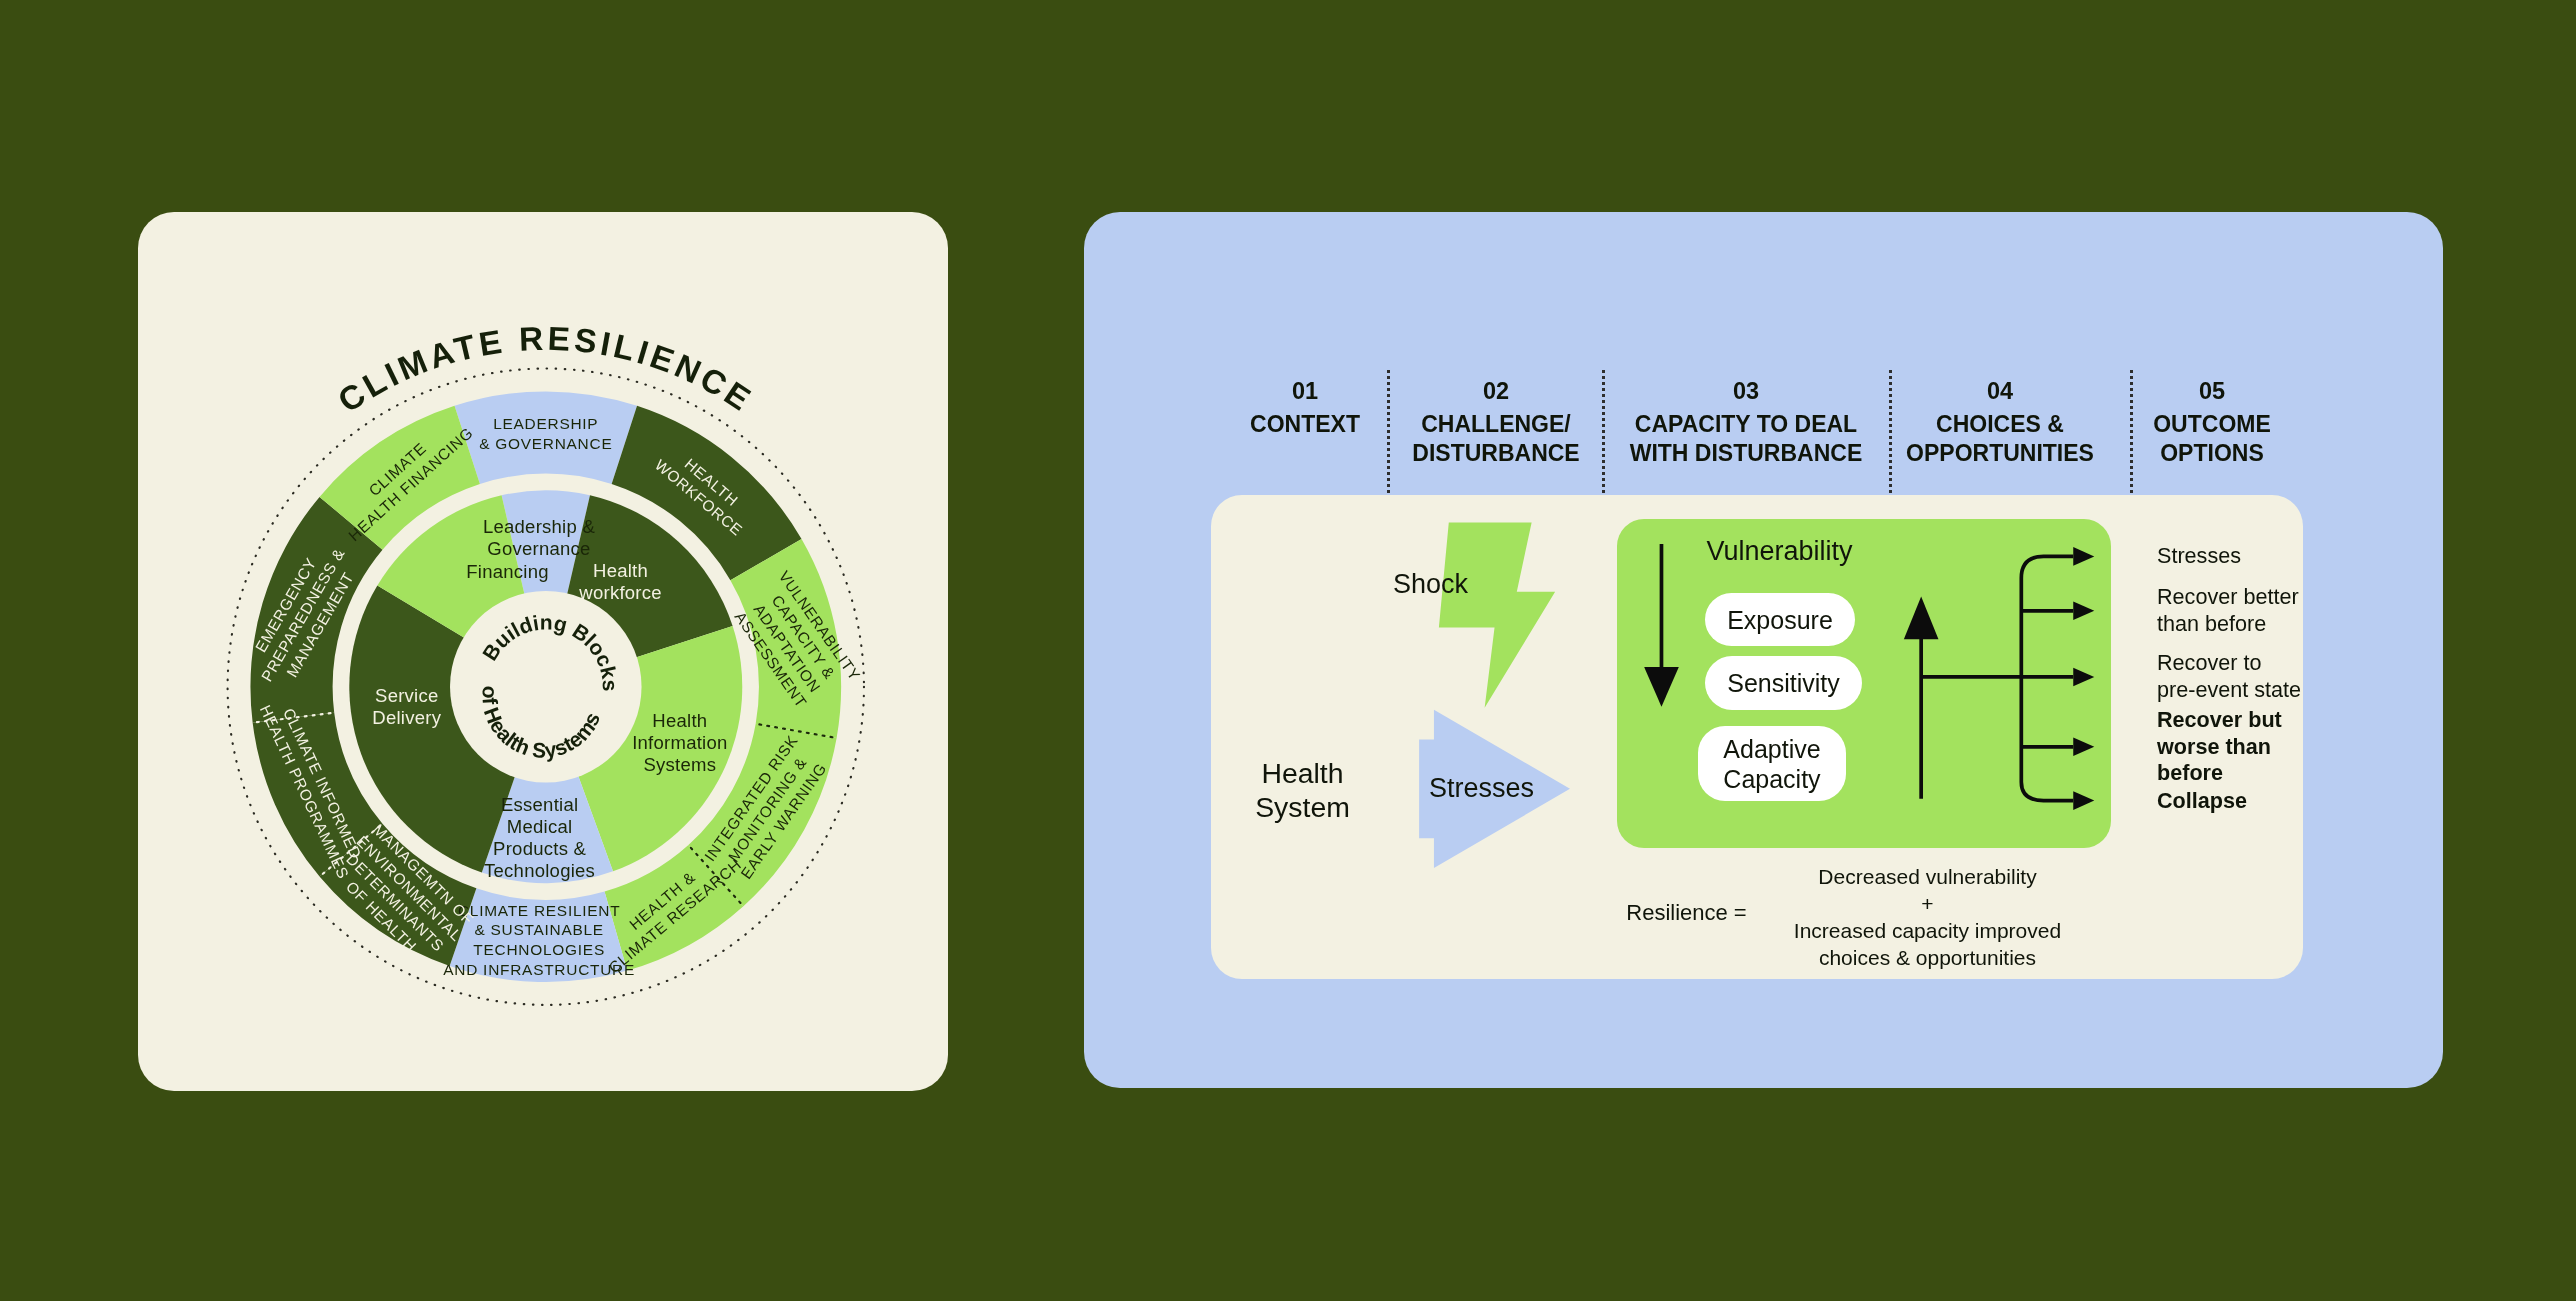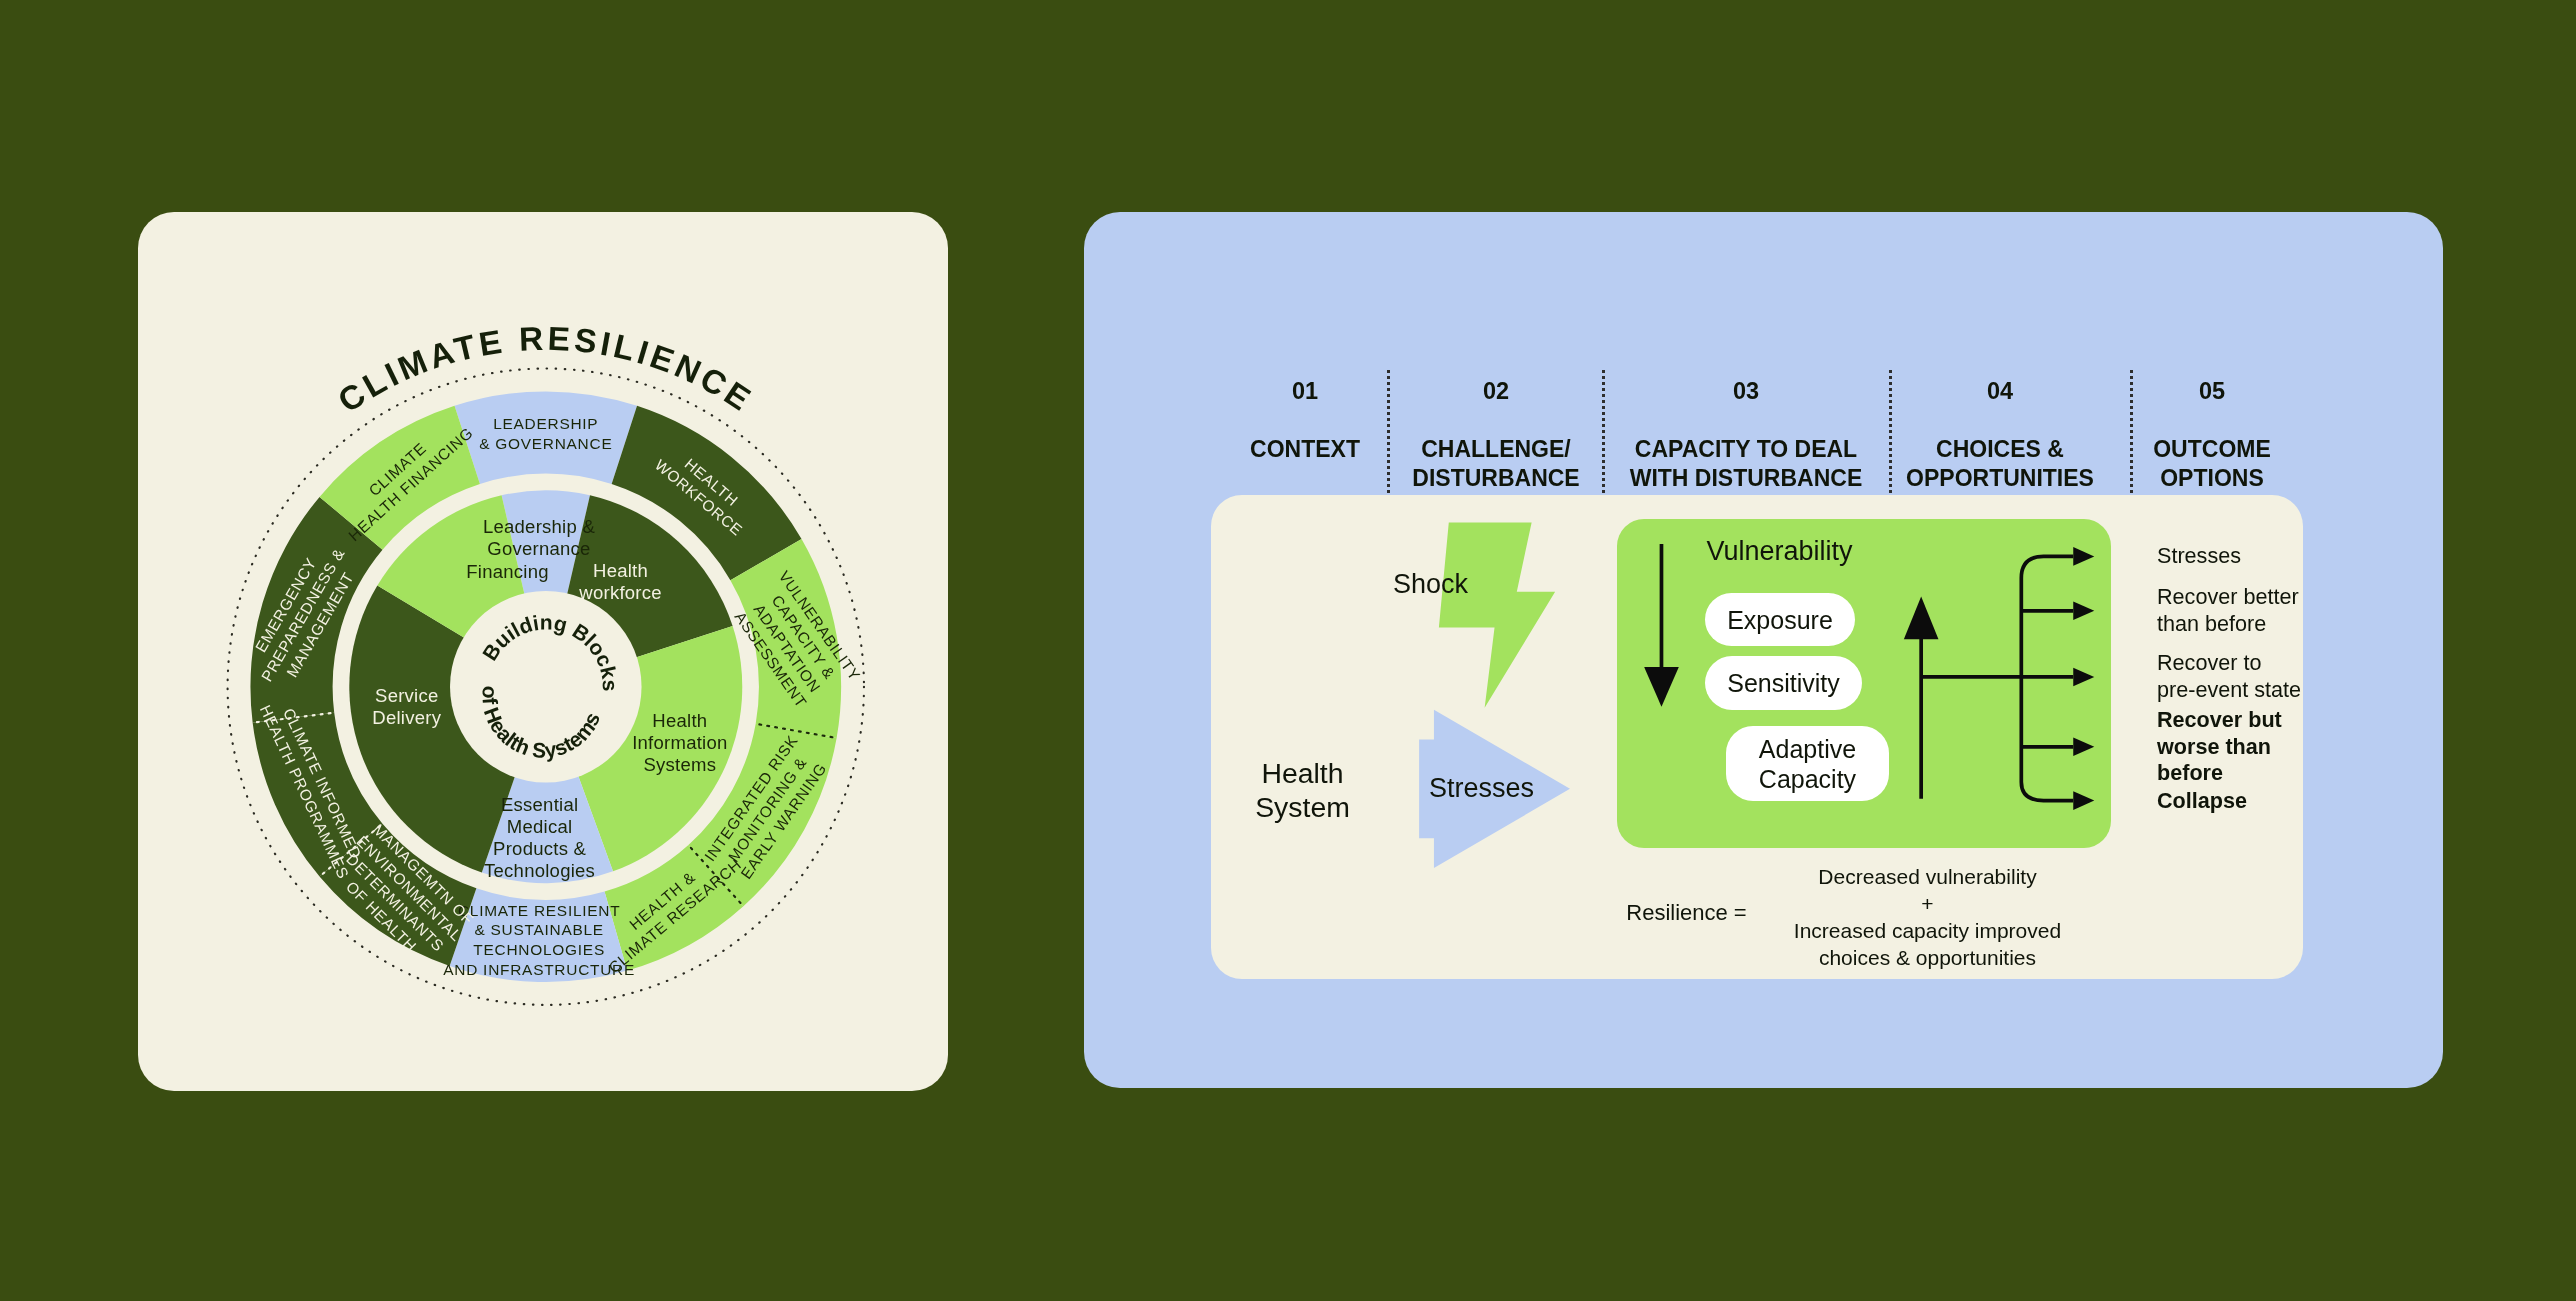--- a/index.html
+++ b/index.html
@@ -17,36 +17,36 @@
   
   .wheel-title{font-size:54px;font-weight:600;letter-spacing:6px;fill:var(--ink);}
   .hub-text{font-size:34px;font-weight:bold;fill:var(--ink);}
   .ring-label{font-size:25px;font-weight:500;letter-spacing:1.2px;}
   .inner-label{font-size:30px;font-weight:400;letter-spacing:.4px;}
   .t-dark{fill:#1a2608;} .t-light{fill:#f3f1e2;}
   .dotted-ring{fill:none;stroke:#2b2b22;stroke-width:3.5;stroke-dasharray:.8 14;stroke-linecap:round;}
 
   
   .col{position:absolute;top:166px;transform:translateX(-50%);text-align:center;color:#10150a;}
-  .col-num{font-size:23.5px;font-weight:bold;margin-bottom:30px;}
+  .col-num{font-size:23.5px;font-weight:bold;margin-bottom:5px;}
   .col-label{font-size:23px;font-weight:bold;line-height:29px;white-space:pre-line;}
   .vsep{position:absolute;top:158px;height:609px;width:0;border-left:3.1px dotted #2e2e2e;}
   .cream-panel{position:absolute;left:127px;top:283px;width:1092px;height:484px;
                background:var(--cream);border-radius:31px;}
   .green-box{position:absolute;left:533px;top:307px;width:494px;height:329px;
              background:var(--lime);border-radius:27px;}
   .overlay{position:absolute;inset:0;pointer-events:none;}
   .rp-text{position:absolute;color:#10150a;}
   .vuln-title{left:603px;top:324px;width:185px;text-align:center;font-size:27px;}
   .pill{position:absolute;background:var(--pill);border-radius:27px;display:flex;
         align-items:center;justify-content:center;font-size:25px;line-height:30px;
         text-align:left;color:#10150a;white-space:pre-line;}
   .pill.exposure{left:621px;top:381px;width:150px;height:53px;}
   .pill.sensitivity{left:621px;top:444px;width:157px;height:54px;}
-  .pill.adaptive{left:642px;top:514px;width:163px;height:75px;}
+  .pill.adaptive{left:614px;top:514px;width:148px;height:75px;}
   .shock-label{left:309px;top:357px;width:188px;font-size:27px;}
   .stresses-label{left:305px;top:561px;width:185px;text-align:center;font-size:27px;}
   .health-system{left:95px;top:544px;width:247px;text-align:center;font-size:28.4px;
                  line-height:34px;white-space:pre-line;}
   .outcome{position:absolute;left:1073px;width:213px;font-size:21.6px;line-height:26.6px;
            white-space:pre-line;color:#10150a;}
   .outcome.bold{font-weight:bold;}
   .res-lhs{left:513px;top:688px;width:179px;text-align:center;font-size:22px;}
   .res-rhs{left:692px;top:651px;width:303px;text-align:center;font-size:21px;
            line-height:27px;white-space:pre-line;}

